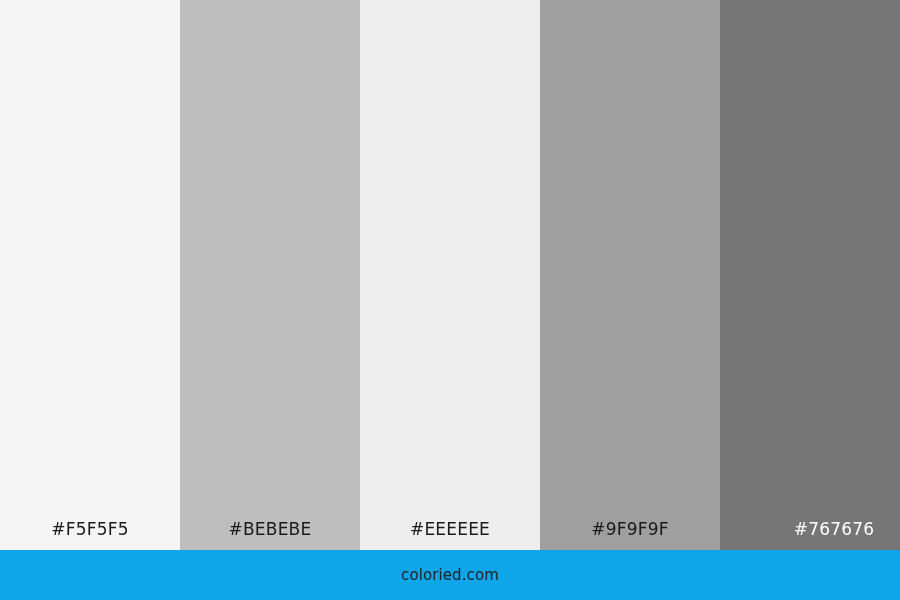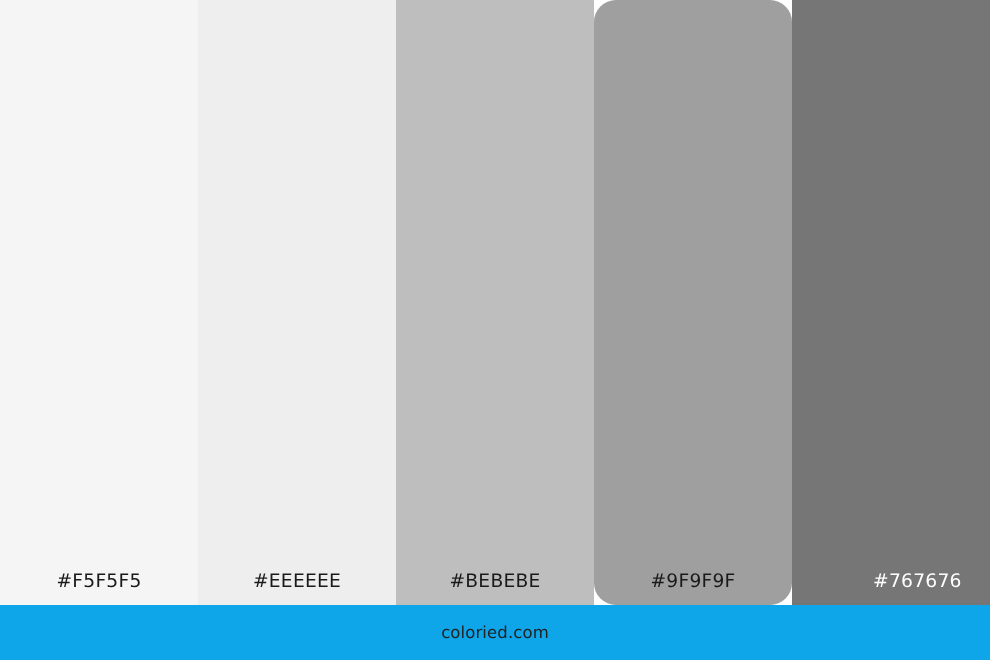--- a/index.html
+++ b/index.html
@@ -82,29 +82,29 @@
 <body>
 
 <div id="palette-page" style="background-color: rgb(255, 255, 255);">
 
   <div id="swatch-strip" style="height: 550px;">
 
     <div class="swatch" style="background-color: rgb(245, 245, 245); height: 550px;">
       <span class="swatch-label label-dark" style="color: rgb(26, 26, 26);">#F5F5F5</span>
     </div>
 
+    <div class="swatch" style="background-color: rgb(190, 190, 190); height: 550px;">
+      <span class="swatch-label label-dark" style="color: rgb(26, 26, 26);">#BEBEBE</span>
+    </div>
+
     <div class="swatch" style="background-color: rgb(238, 238, 238); height: 550px;">
       <span class="swatch-label label-dark" style="color: rgb(26, 26, 26);">#EEEEEE</span>
     </div>
 
-    <div class="swatch" style="background-color: rgb(190, 190, 190); height: 550px;">
-      <span class="swatch-label label-dark" style="color: rgb(26, 26, 26);">#BEBEBE</span>
-    </div>
-
-    <div class="swatch" style="background-color: rgb(159, 159, 159); height: 550px; border-radius: 20px;">
+    <div class="swatch" style="background-color: rgb(159, 159, 159); height: 550px;">
       <span class="swatch-label label-dark" style="color: rgb(26, 26, 26);">#9F9F9F</span>
     </div>
 
     <div class="swatch" style="background-color: rgb(118, 118, 118); height: 550px;">
       <span class="swatch-label label-light" style="color: rgb(255, 255, 255);">#767676</span>
     </div>
 
   </div>
 
   <div id="footer-bar" style="background-color: #0ea5e9;">

